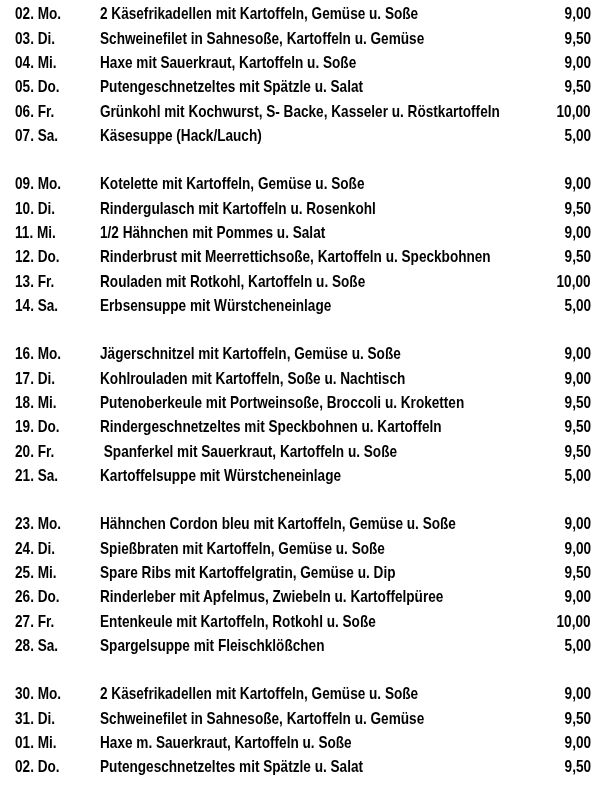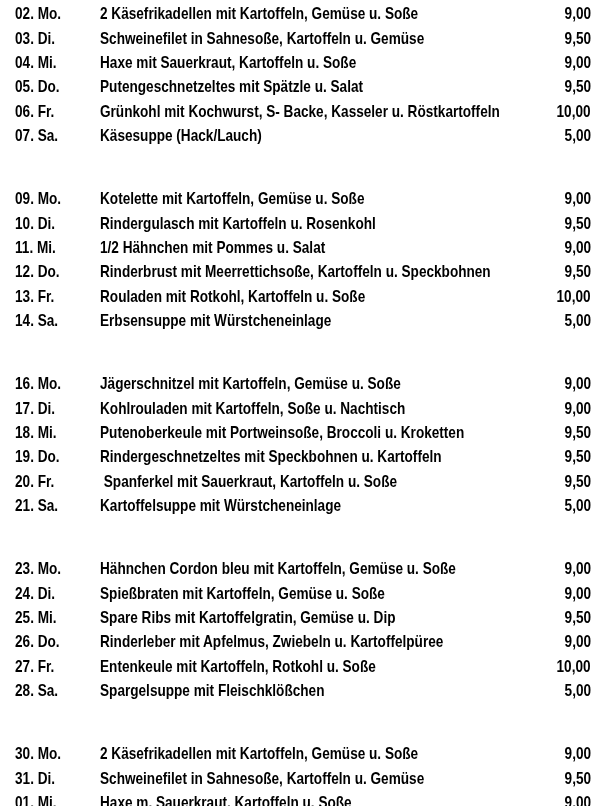--- a/index.html
+++ b/index.html
@@ -16,21 +16,21 @@
     color: #000000;
   }
   .doc {
     position: relative;
     width: 606px;
     height: 806px;
     padding-top: 1px;
     box-sizing: border-box;
   }
   .week + .week {
-    margin-top: 39px; 
+    margin-top: 24px; 
   }
   .row {
     position: relative;
     height: 24.35px;
   }
   .cell {
     position: absolute;
     top: 50%;
     transform: translateY(-50%) scaleX(0.8); 
     font-size: 17px;

